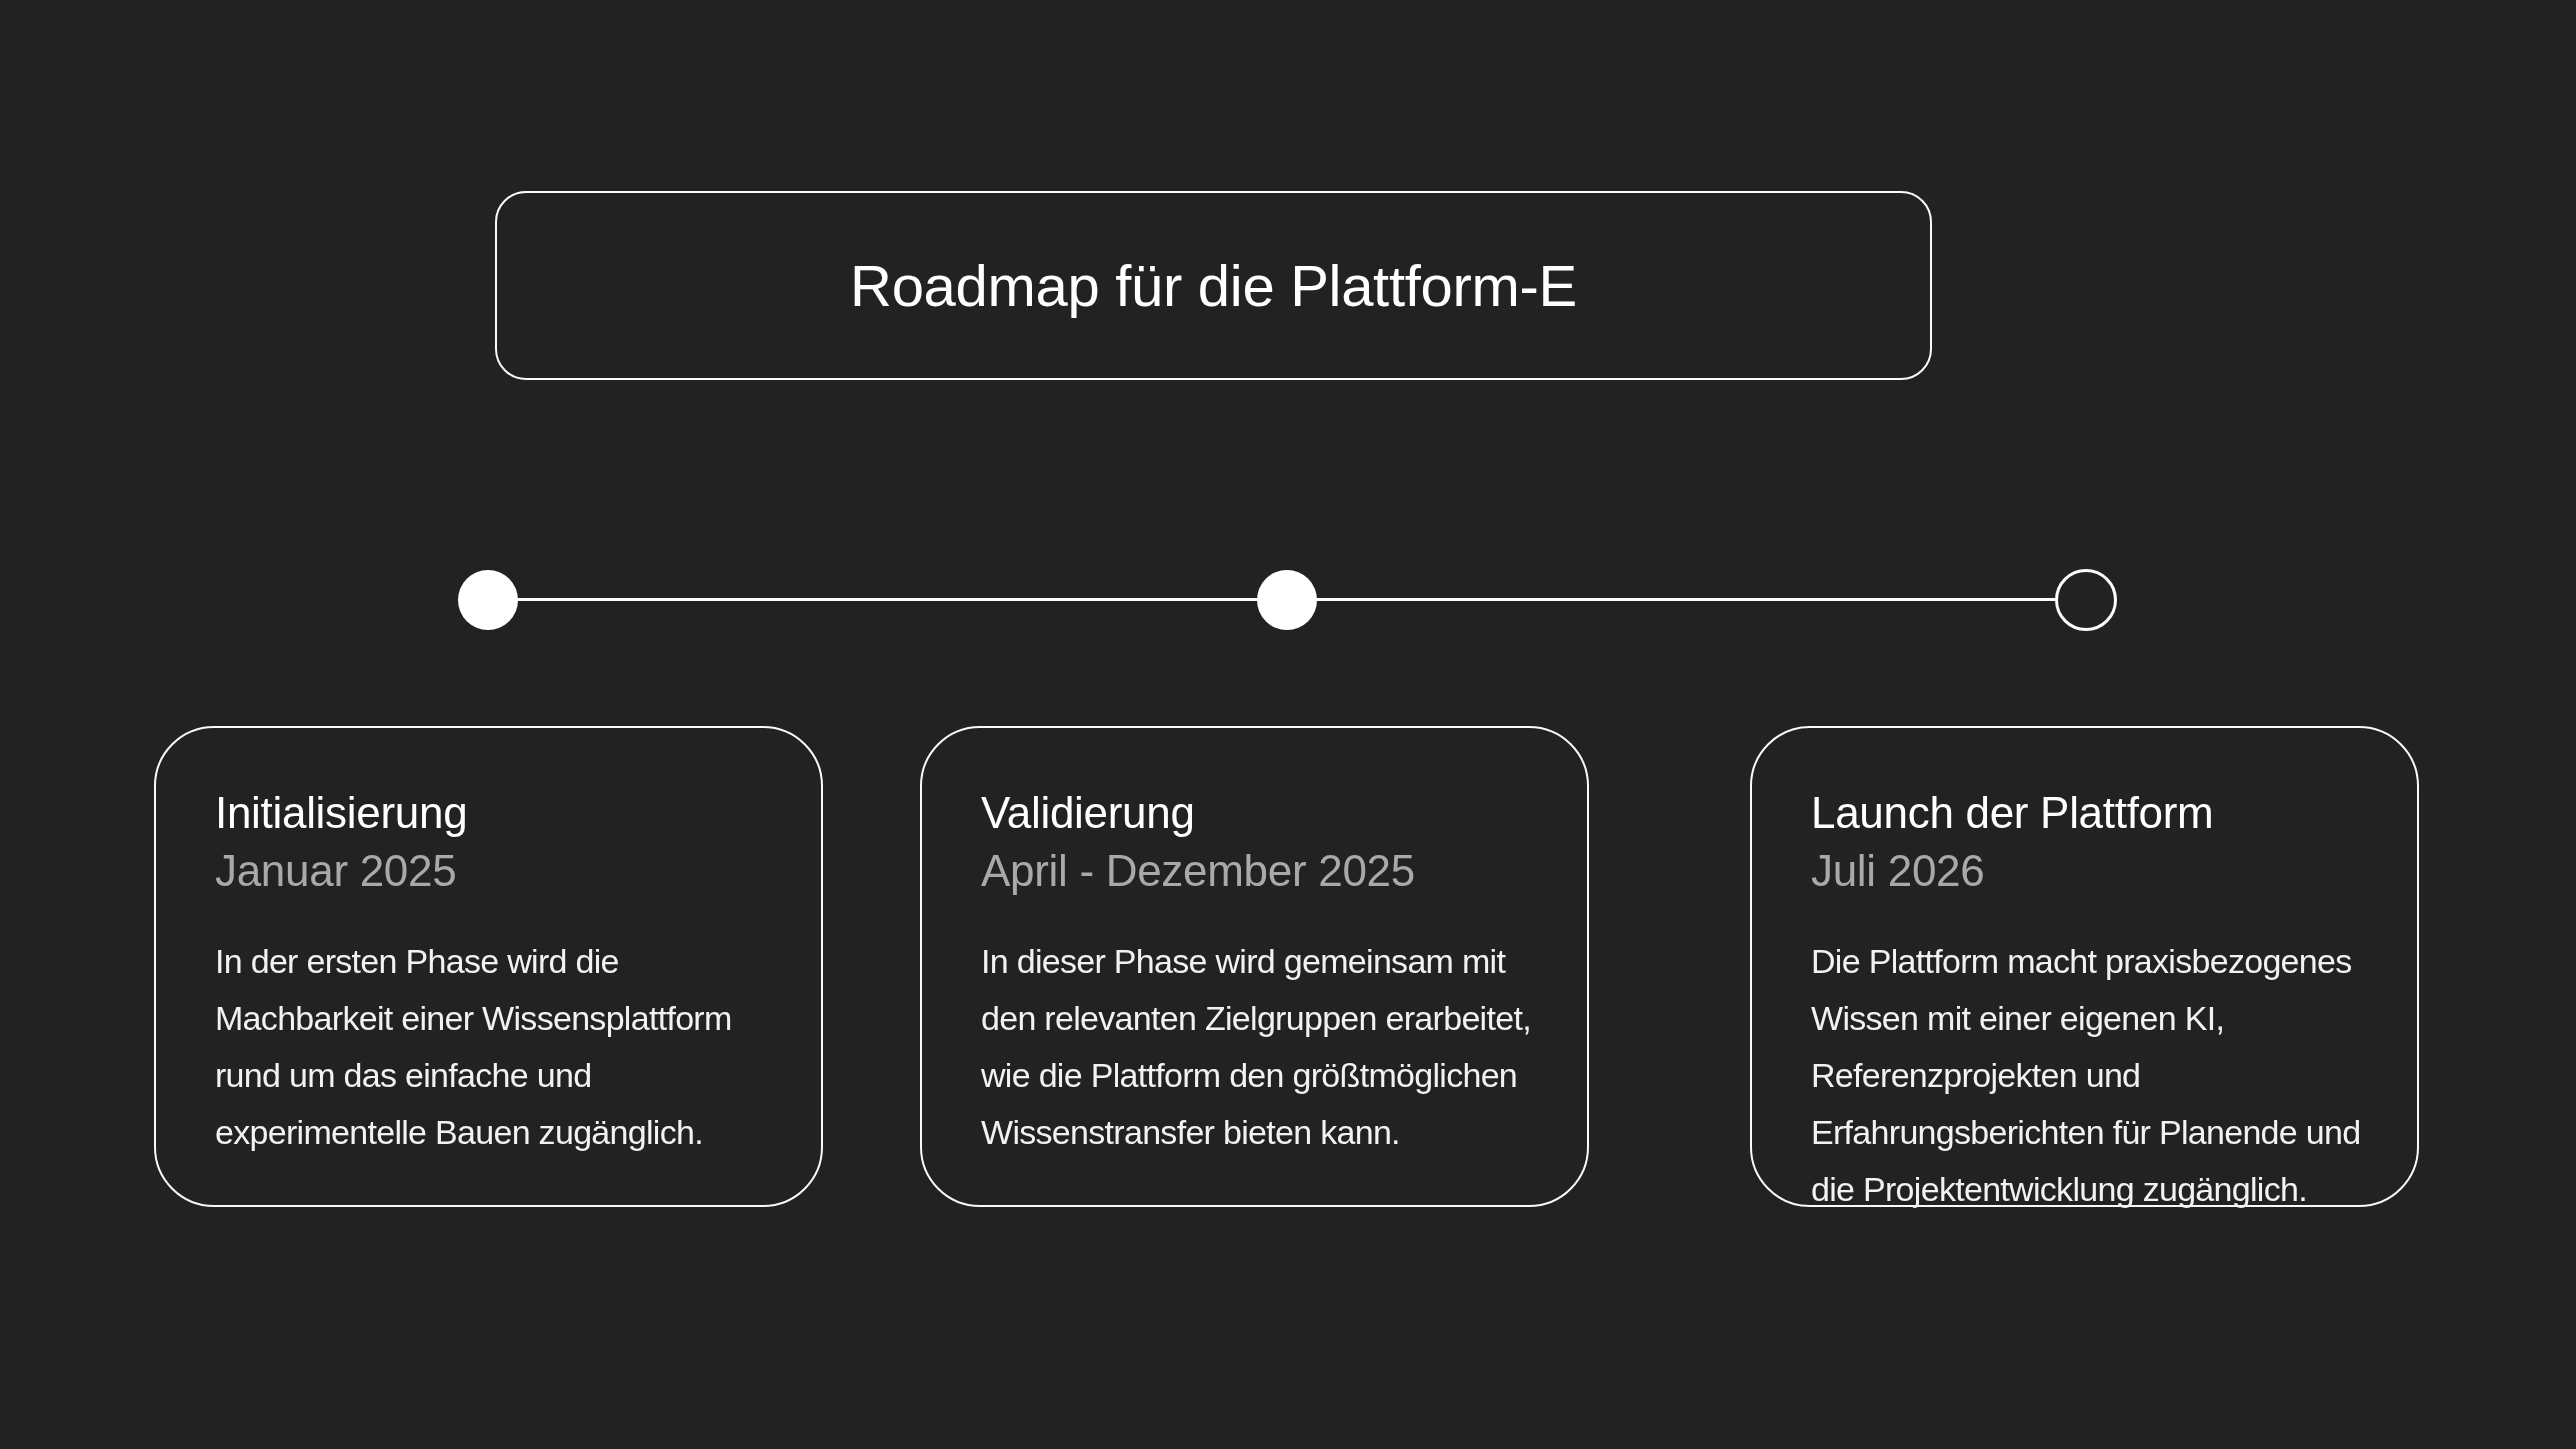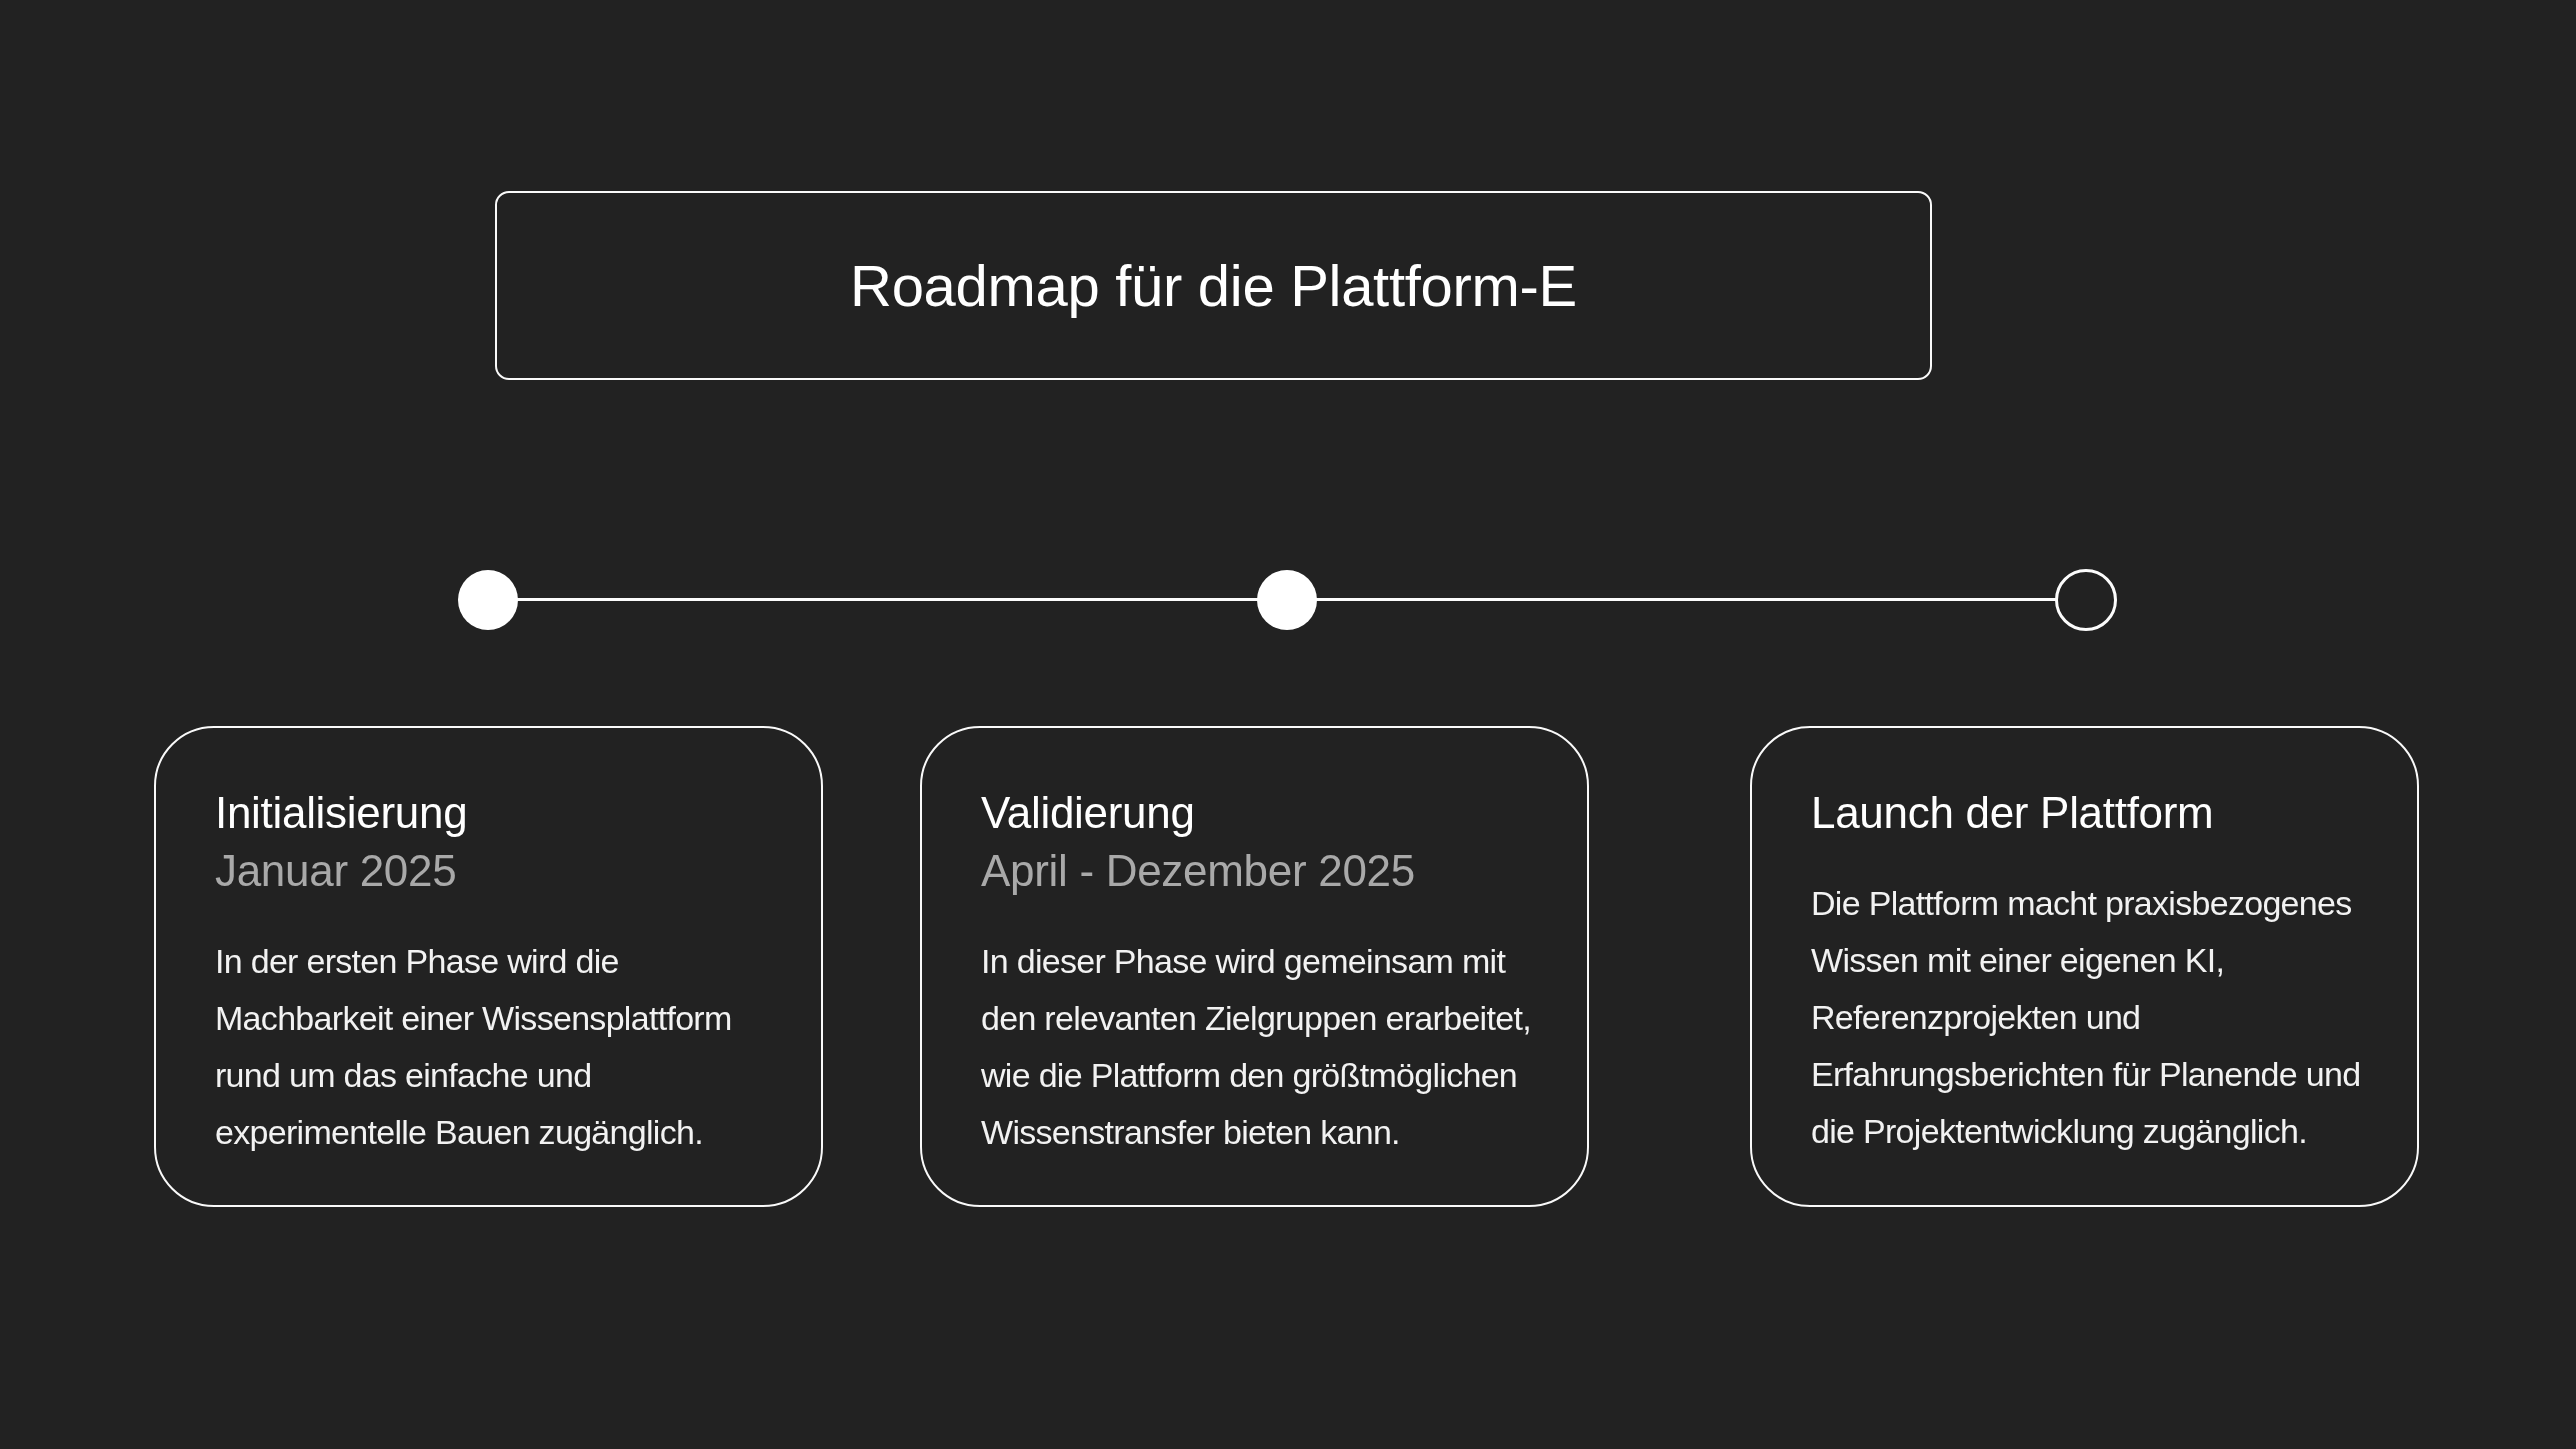--- a/index.html
+++ b/index.html
@@ -10,21 +10,21 @@
     font-family: "Liberation Sans", sans-serif;
     overflow: hidden;
   }
 
   
   .title-pill {
     position: absolute;
     left: 495px; top: 191px;
     width: 1437px; height: 189px;
     border: 2px solid #FAFAFA;
-    border-radius: 14px;
+    border-radius: 31px;
     display: flex; align-items: center; justify-content: center;
   }
   .title-pill .title-text {
     font-size: 58px;
     font-weight: 400;
     letter-spacing: -0.3px;
     color: #FFFFFF;
   }
 
   
@@ -122,20 +122,21 @@
   <div class="phase-desc">
     <div class="desc-line">In dieser Phase wird gemeinsam mit</div>
     <div class="desc-line">den relevanten Zielgruppen erarbeitet,</div>
     <div class="desc-line">wie die Plattform den größtmöglichen</div>
     <div class="desc-line">Wissenstransfer bieten kann.</div>
   </div>
 </div>
 
 <div class="card card-3">
   <div class="phase-title">Launch der Plattform</div>
+  <div class="phase-date">Juli 2026</div>
   <div class="phase-desc">
     <div class="desc-line">Die Plattform macht praxisbezogenes</div>
     <div class="desc-line">Wissen mit einer eigenen KI,</div>
     <div class="desc-line">Referenzprojekten und</div>
     <div class="desc-line">Erfahrungsberichten für Planende und</div>
     <div class="desc-line">die Projektentwicklung zugänglich.</div>
   </div>
 </div>
 
 

